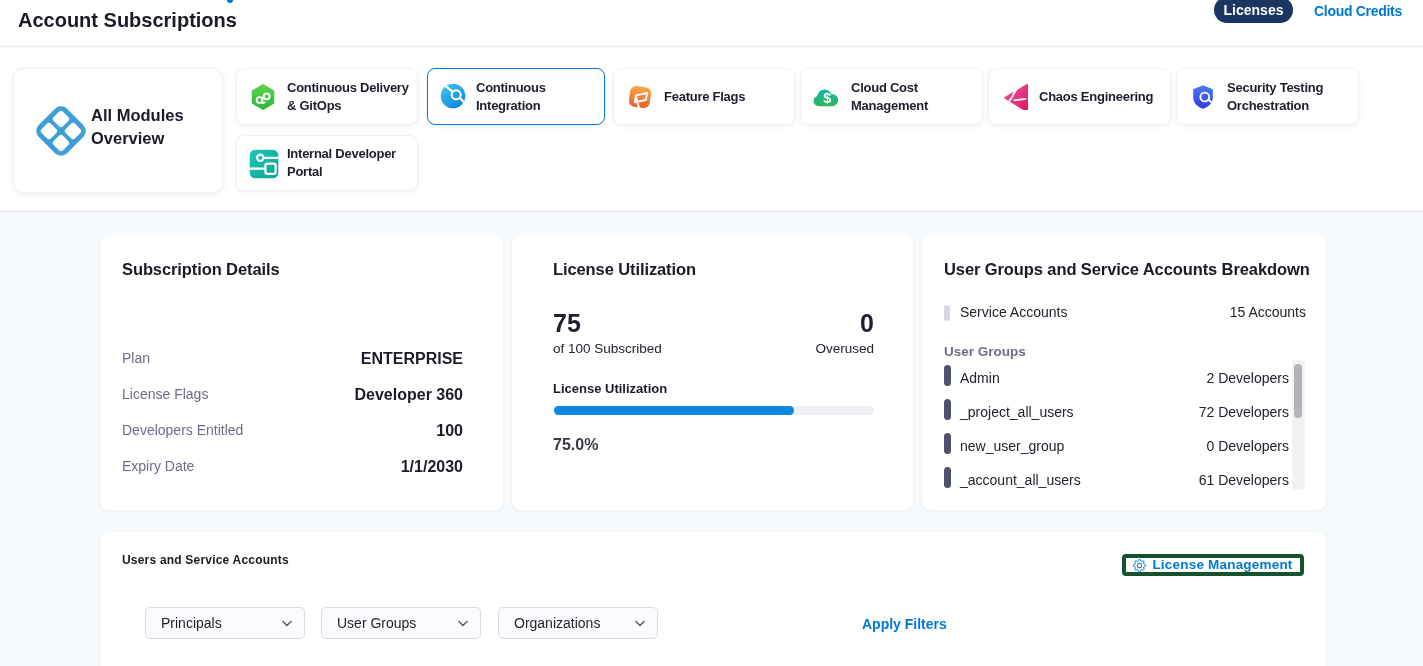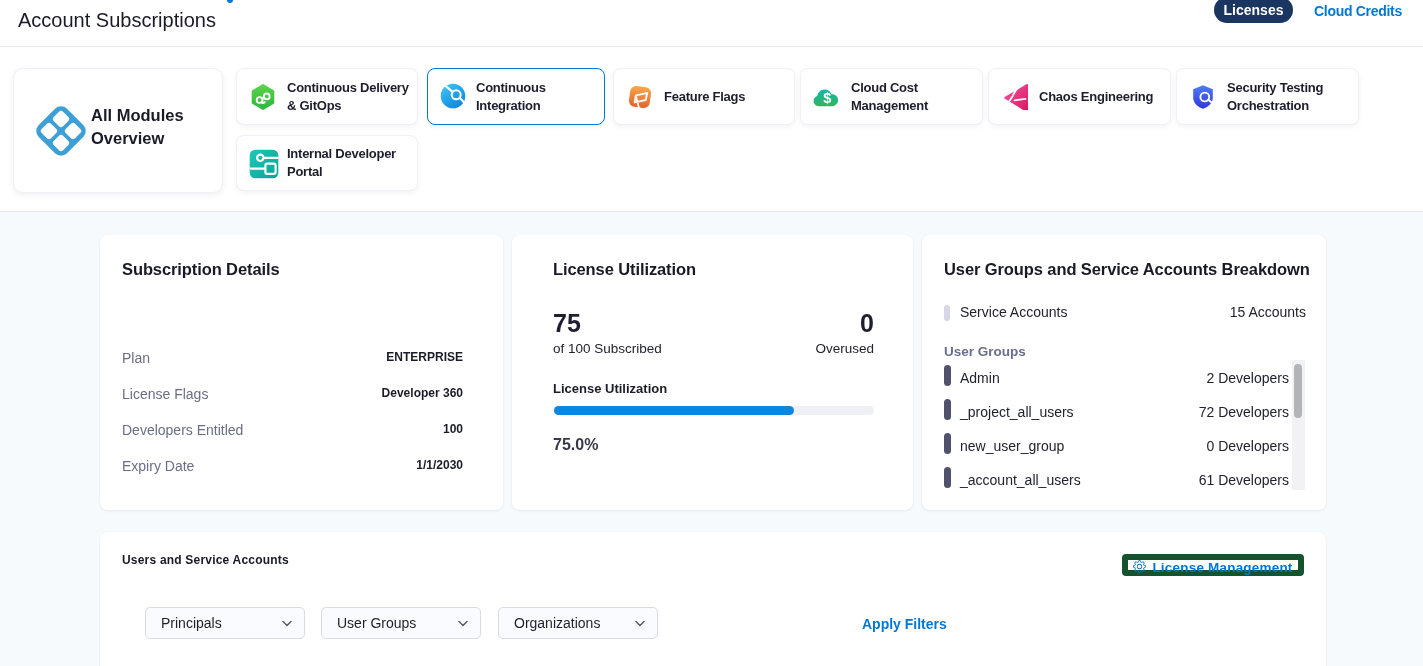--- a/index.html
+++ b/index.html
@@ -5,21 +5,21 @@
 * { margin:0; padding:0; box-sizing:border-box; }
 html,body { width:1423px; height:666px; overflow:hidden; background:#fff;
   font-family:"Liberation Sans", sans-serif; }
 body { position:relative; }
 
 
 #header { position:absolute; left:0; top:0; width:1423px; height:47px;
   background:#fff; border-bottom:1px solid #e8e8f1; }
 #crumbdot { position:absolute; left:227px; top:-3px; width:6px; height:6px;
   border-radius:50%; background:#0278d5; }
-#title { position:absolute; left:18px; top:9px; font-size:20px; font-weight:400;
+#title { position:absolute; left:18px; top:9px; font-size:20px; font-weight:700;
   color:#1b1b28; }
 #pill { position:absolute; left:1214px; top:-3px; width:79px; height:26px;
   border-radius:13px; background:#1a3560; color:#fff; font-size:14px; font-weight:700;
   display:flex; align-items:center; justify-content:center; }
 #cloudcredits { position:absolute; left:1314px; top:3px; font-size:14px; font-weight:700;
   color:#0278d5; letter-spacing:-0.3px; }
 
 
 #modrow { position:absolute; left:0; top:47px; width:1423px; height:165px;
   background:#fff; border-bottom:1px solid #e8e8f1; }
@@ -44,21 +44,21 @@
   background:#f6fafd;padding-left:40px; }
 .card { position:absolute; background:#fff; border-radius:8px;
   box-shadow:0 1px 3px rgba(40,41,61,0.08); }
 .ctitle { font-size:16.5px; font-weight:700; color:#191a24; letter-spacing:-0.1px; }
 
 
 #c1 { left:100px; top:23px; width:403px; height:275px; }
 #c1 .ctitle { position:absolute; left:22px; top:25px; }
 .row1 { position:absolute; left:22px; width:341px; height:20px;margin-top:47px; }
 .row1 .lab { position:absolute; left:0; font-size:14px; color:#6b6d85; }
-.row1 .val { position:absolute; right:0; font-size:12px; font-weight:700; color:#1c1c28; }
+.row1 .val { position:absolute; right:0; font-size:16px; font-weight:700; color:#1c1c28; }
 
 
 #c2 { left:512px; top:23px; width:401px; height:275px; }
 #c2 .ctitle { position:absolute; left:41px; top:25px; }
 #bignums { position:absolute; left:41px; top:76px; width:321px; }
 #bignums .big { font-size:25px; font-weight:700; color:#1f1f30; line-height:25px; }
 #bignums .sub { font-size:13.5px; color:#23232e; margin-top:5px; }
 #b-left { position:absolute; left:0; top:0; }
 #b-right { position:absolute; right:0; top:0; text-align:right; }
 #lulabel { position:absolute; left:41px; top:146px; font-size:13px; font-weight:700; color:#1c1c28; }
@@ -76,21 +76,21 @@
 .grow .gname { position:absolute; left:16px; top:1px; font-size:14px; color:#22222e; }
 .grow .gval { position:absolute; top:1px; font-size:14px; color:#22222e; text-align:right; }
 #ug-label { position:absolute; left:22px; top:109px; font-size:13.5px; font-weight:700; color:#6b6d8f; }
 #sbtrack { position:absolute; left:370px; top:125px; width:13px; height:130px; background:#f2f2f5; }
 #sbthumb { position:absolute; left:372px; top:129px; width:8px; height:54px; border-radius:4px; background:#b3b3ba; }
 
 
 #c4 { left:100px; top:320px; width:1226px; height:180px; }
 #c4 .ctitle { position:absolute; left:22px; top:21px; font-size:12px; letter-spacing:0.2px; }
 #lmbtn { position:absolute; left:1022px; top:22px; width:182px; height:22px;
-  border:6px solid #14532d; border-radius:4px; display:flex; align-items:flex-start;
+  border:4px solid #14532d; border-radius:4px; display:flex; align-items:flex-end;
   justify-content:center; gap:6px; color:#0277d4; font-size:13.5px; font-weight:700; letter-spacing:0.2px; }
 .sel-box { position:absolute; top:75px; width:160px; height:32px; background:#fafbfe;
   border:1px solid #d9dae8; border-radius:5px; display:flex; align-items:center;
   padding-left:15px; font-size:14px; font-weight:500; color:#1e1e2a; }
 .sel-box svg { position:absolute; right:12px; top:12px; }
 #applyf { position:absolute; left:762px; top:84px; font-size:14px; font-weight:700; color:#0278d5; }
 </style>
 </head>
 <body>
 

